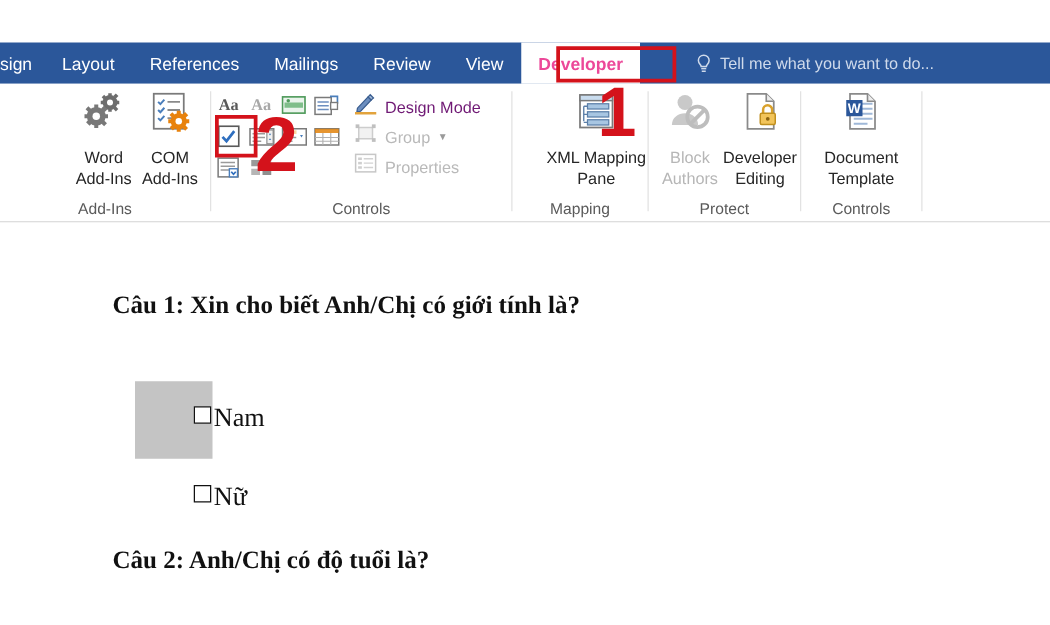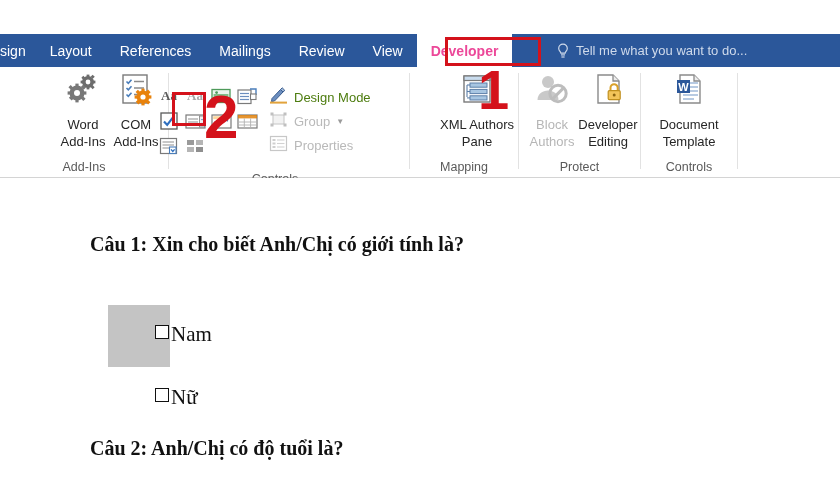--- a/index.html
+++ b/index.html
@@ -69,21 +69,21 @@
 
   
   .ctlgrid{position:absolute;top:6px;left:0;}
   .sm{position:absolute;width:22px;height:22px;display:flex;align-items:center;justify-content:center;}
   .aa{font-size:13px;color:#5a5a5a;font-family:"Liberation Serif", serif;font-weight:600;}
   .aa.gray{color:#a8a8a8;}
 
   
   .ctlrows{position:absolute;left:114px;top:6px;}
   .crow{display:flex;align-items:center;gap:6px;height:24px;}
-  .crow .ctxt{font-size:13px;color:#4d7c0f;white-space:nowrap;}
+  .crow .ctxt{font-size:13px;color:#701a75;white-space:nowrap;}
   .crow.dim .ctxt{color:#b9b9b9;}
   .caret{font-size:8px;color:#9a9a9a;}
 
   
   .doc{
     position:absolute;left:0;top:178px;width:840px;height:322px;background:#ffffff;
   }
   .docline{
     position:absolute;font-family:"Liberation Serif", serif;color:#111;white-space:nowrap;
   }
@@ -208,21 +208,21 @@
         </span>
         <span class="cap">COM</span>
         <span class="cap">Add-Ins</span>
       </div>
 
       <div class="glabel">Add-Ins</div>
     </div>
 
     <div class="sep" style="left:168px;"></div>
 
-    <div class="grp" style="left:155px;width:240px;margin-top:12px;">
+    <div class="grp" style="left:169px;width:240px;">
 
       <div class="ctlgrid">
         <div class="sm" style="left:3px;top:0;">
           <span class="aa">Aa</span>
         </div>
         <div class="sm" style="left:29px;top:0;">
           <span class="aa gray">Aa</span>
         </div>
         <div class="sm" style="left:55px;top:0;">
           <svg width="20" height="16" viewBox="0 0 20 16">
@@ -372,21 +372,21 @@
               <rect x="13" y="24.8" width="17" height="4.2"></rect>
             </g>
             <g stroke="#5C7FA8" stroke-width="1.1" fill="none">
               <path d="M10 14 v12"></path>
                 <path d="M10 14 h3"></path>
                 <path d="M10 20.5 h3"></path>
                 <path d="M10 26.9 h3"></path>
             </g>
           </svg>
         </span>
-        <span class="cap">XML Authors</span>
+        <span class="cap">XML Mapping</span>
         <span class="cap">Pane</span>
       </div>
       <div class="glabel">Mapping</div>
     </div>
 
     <div class="sep" style="left:518px;"></div>
 
     <div class="grp" style="left:519px;width:121px;">
 
       <div class="bigbtn dim" style="left:3px;">

